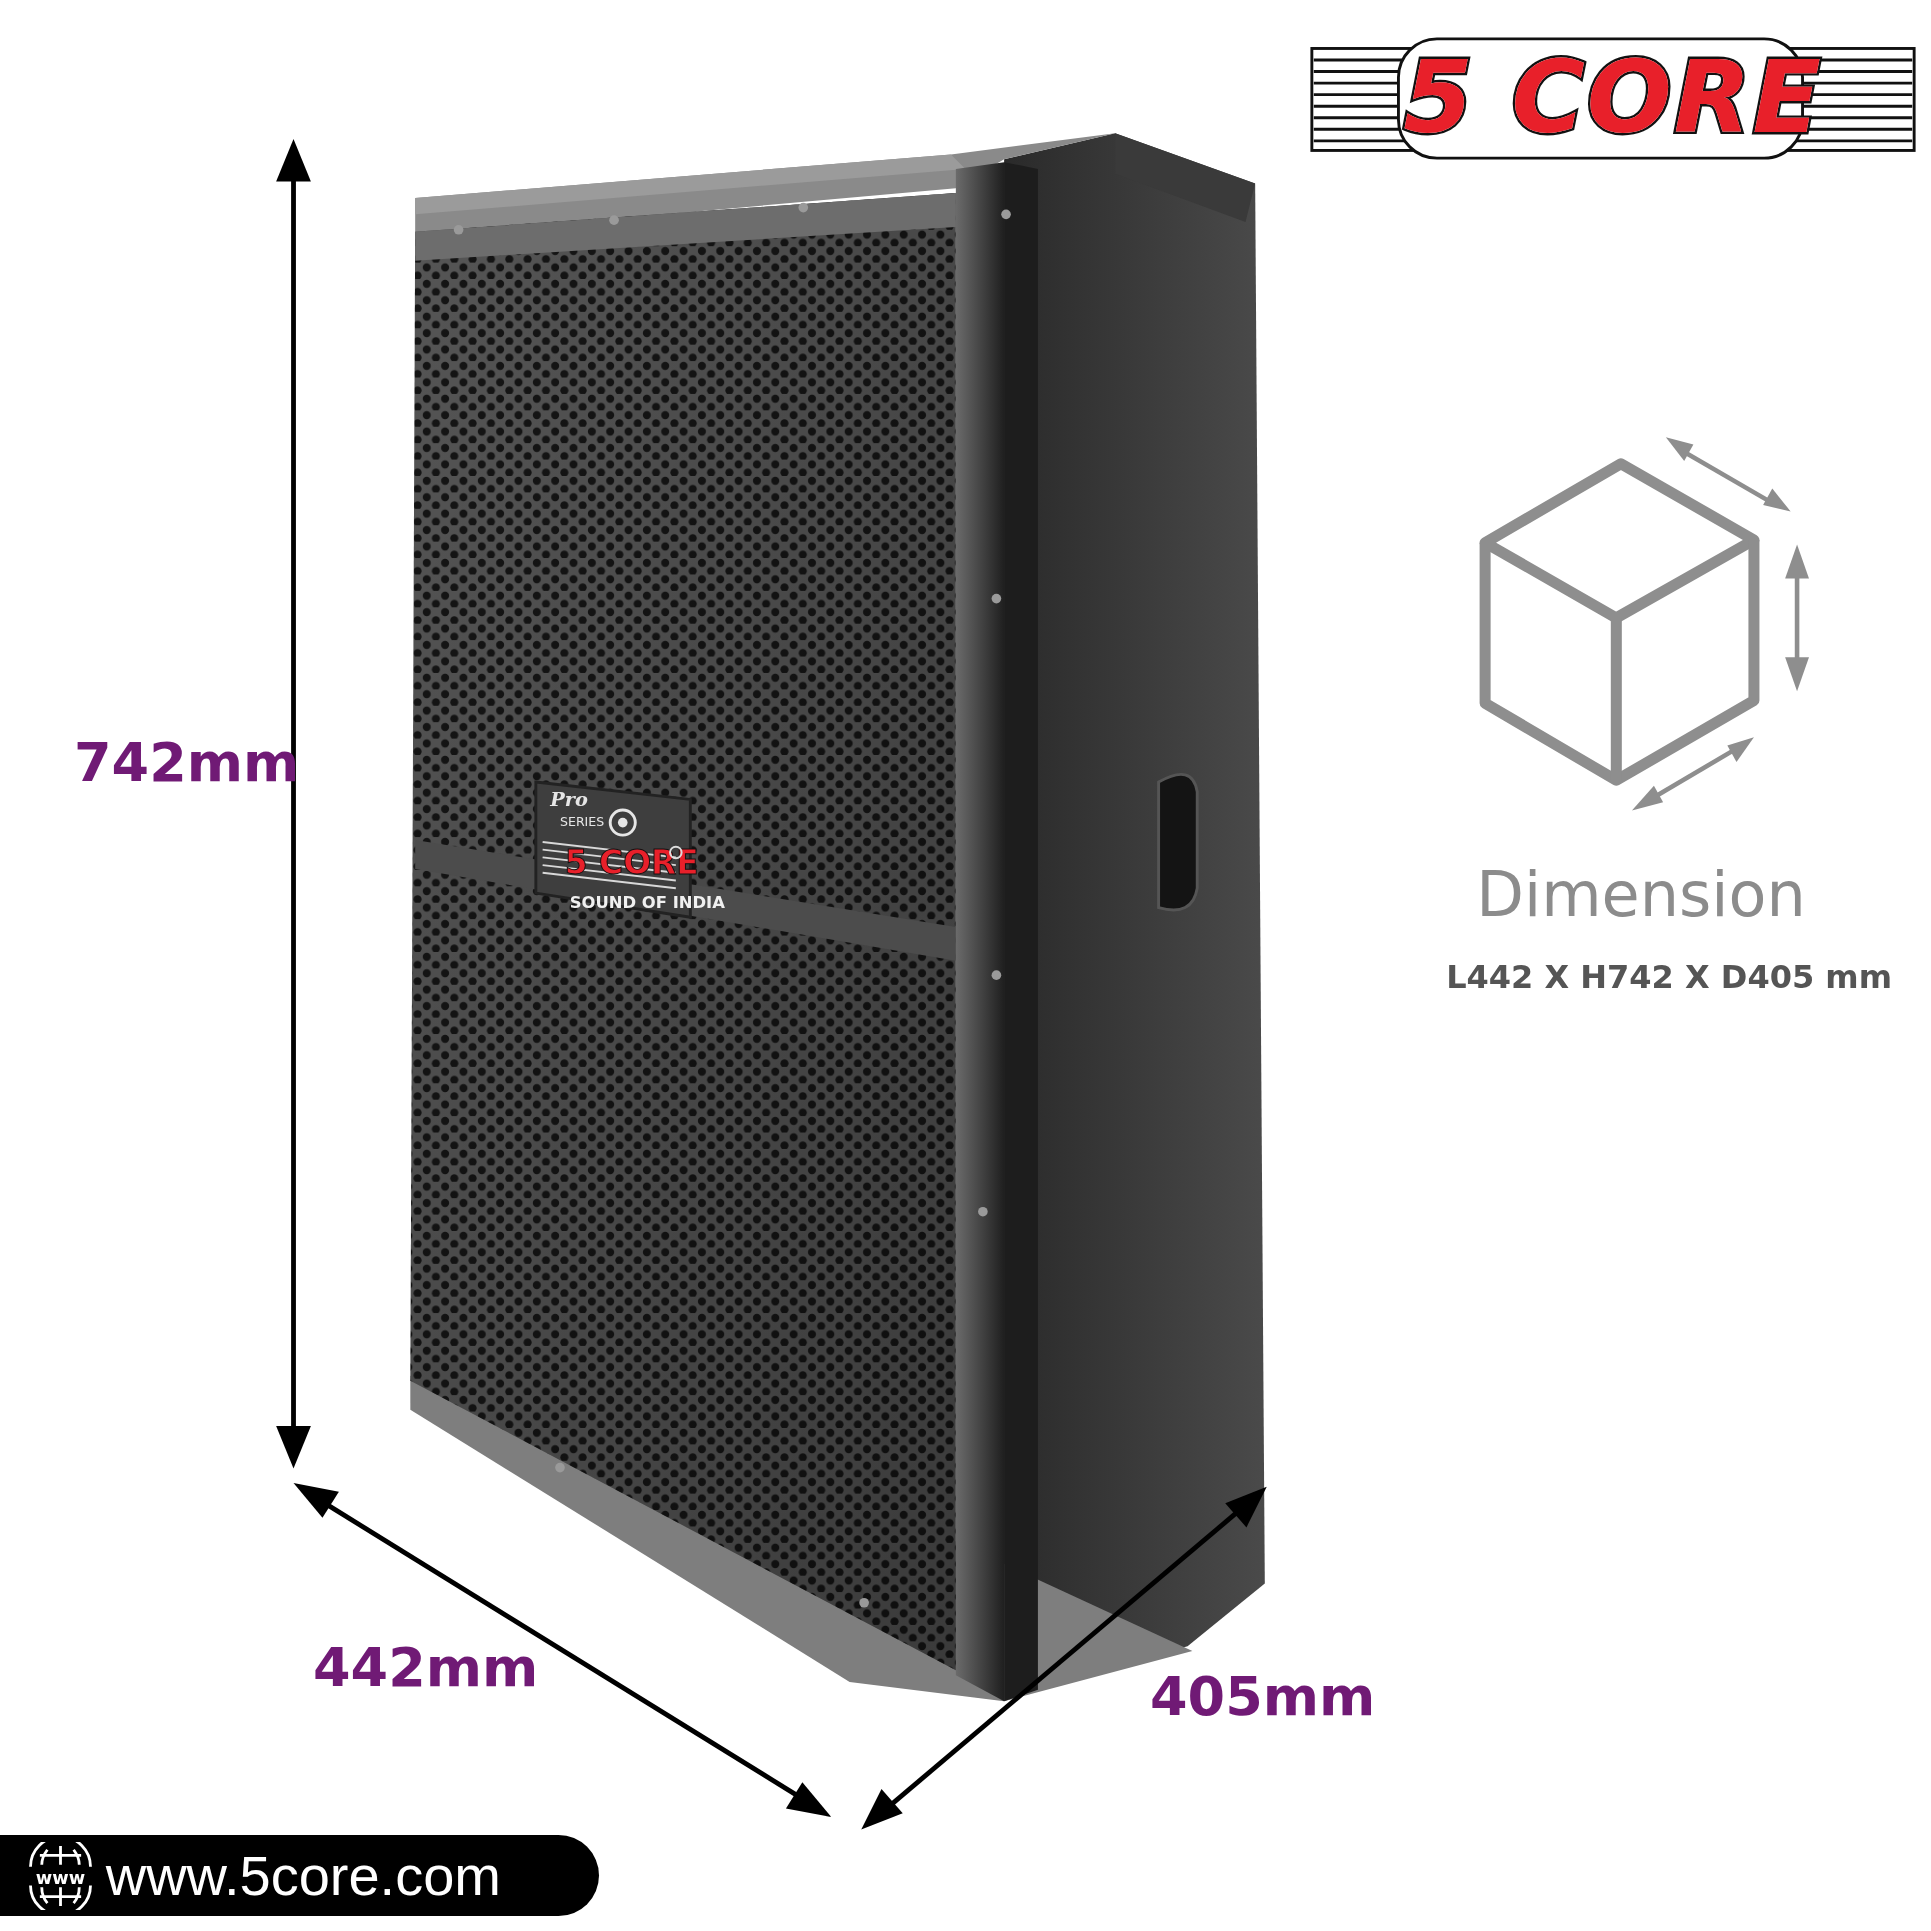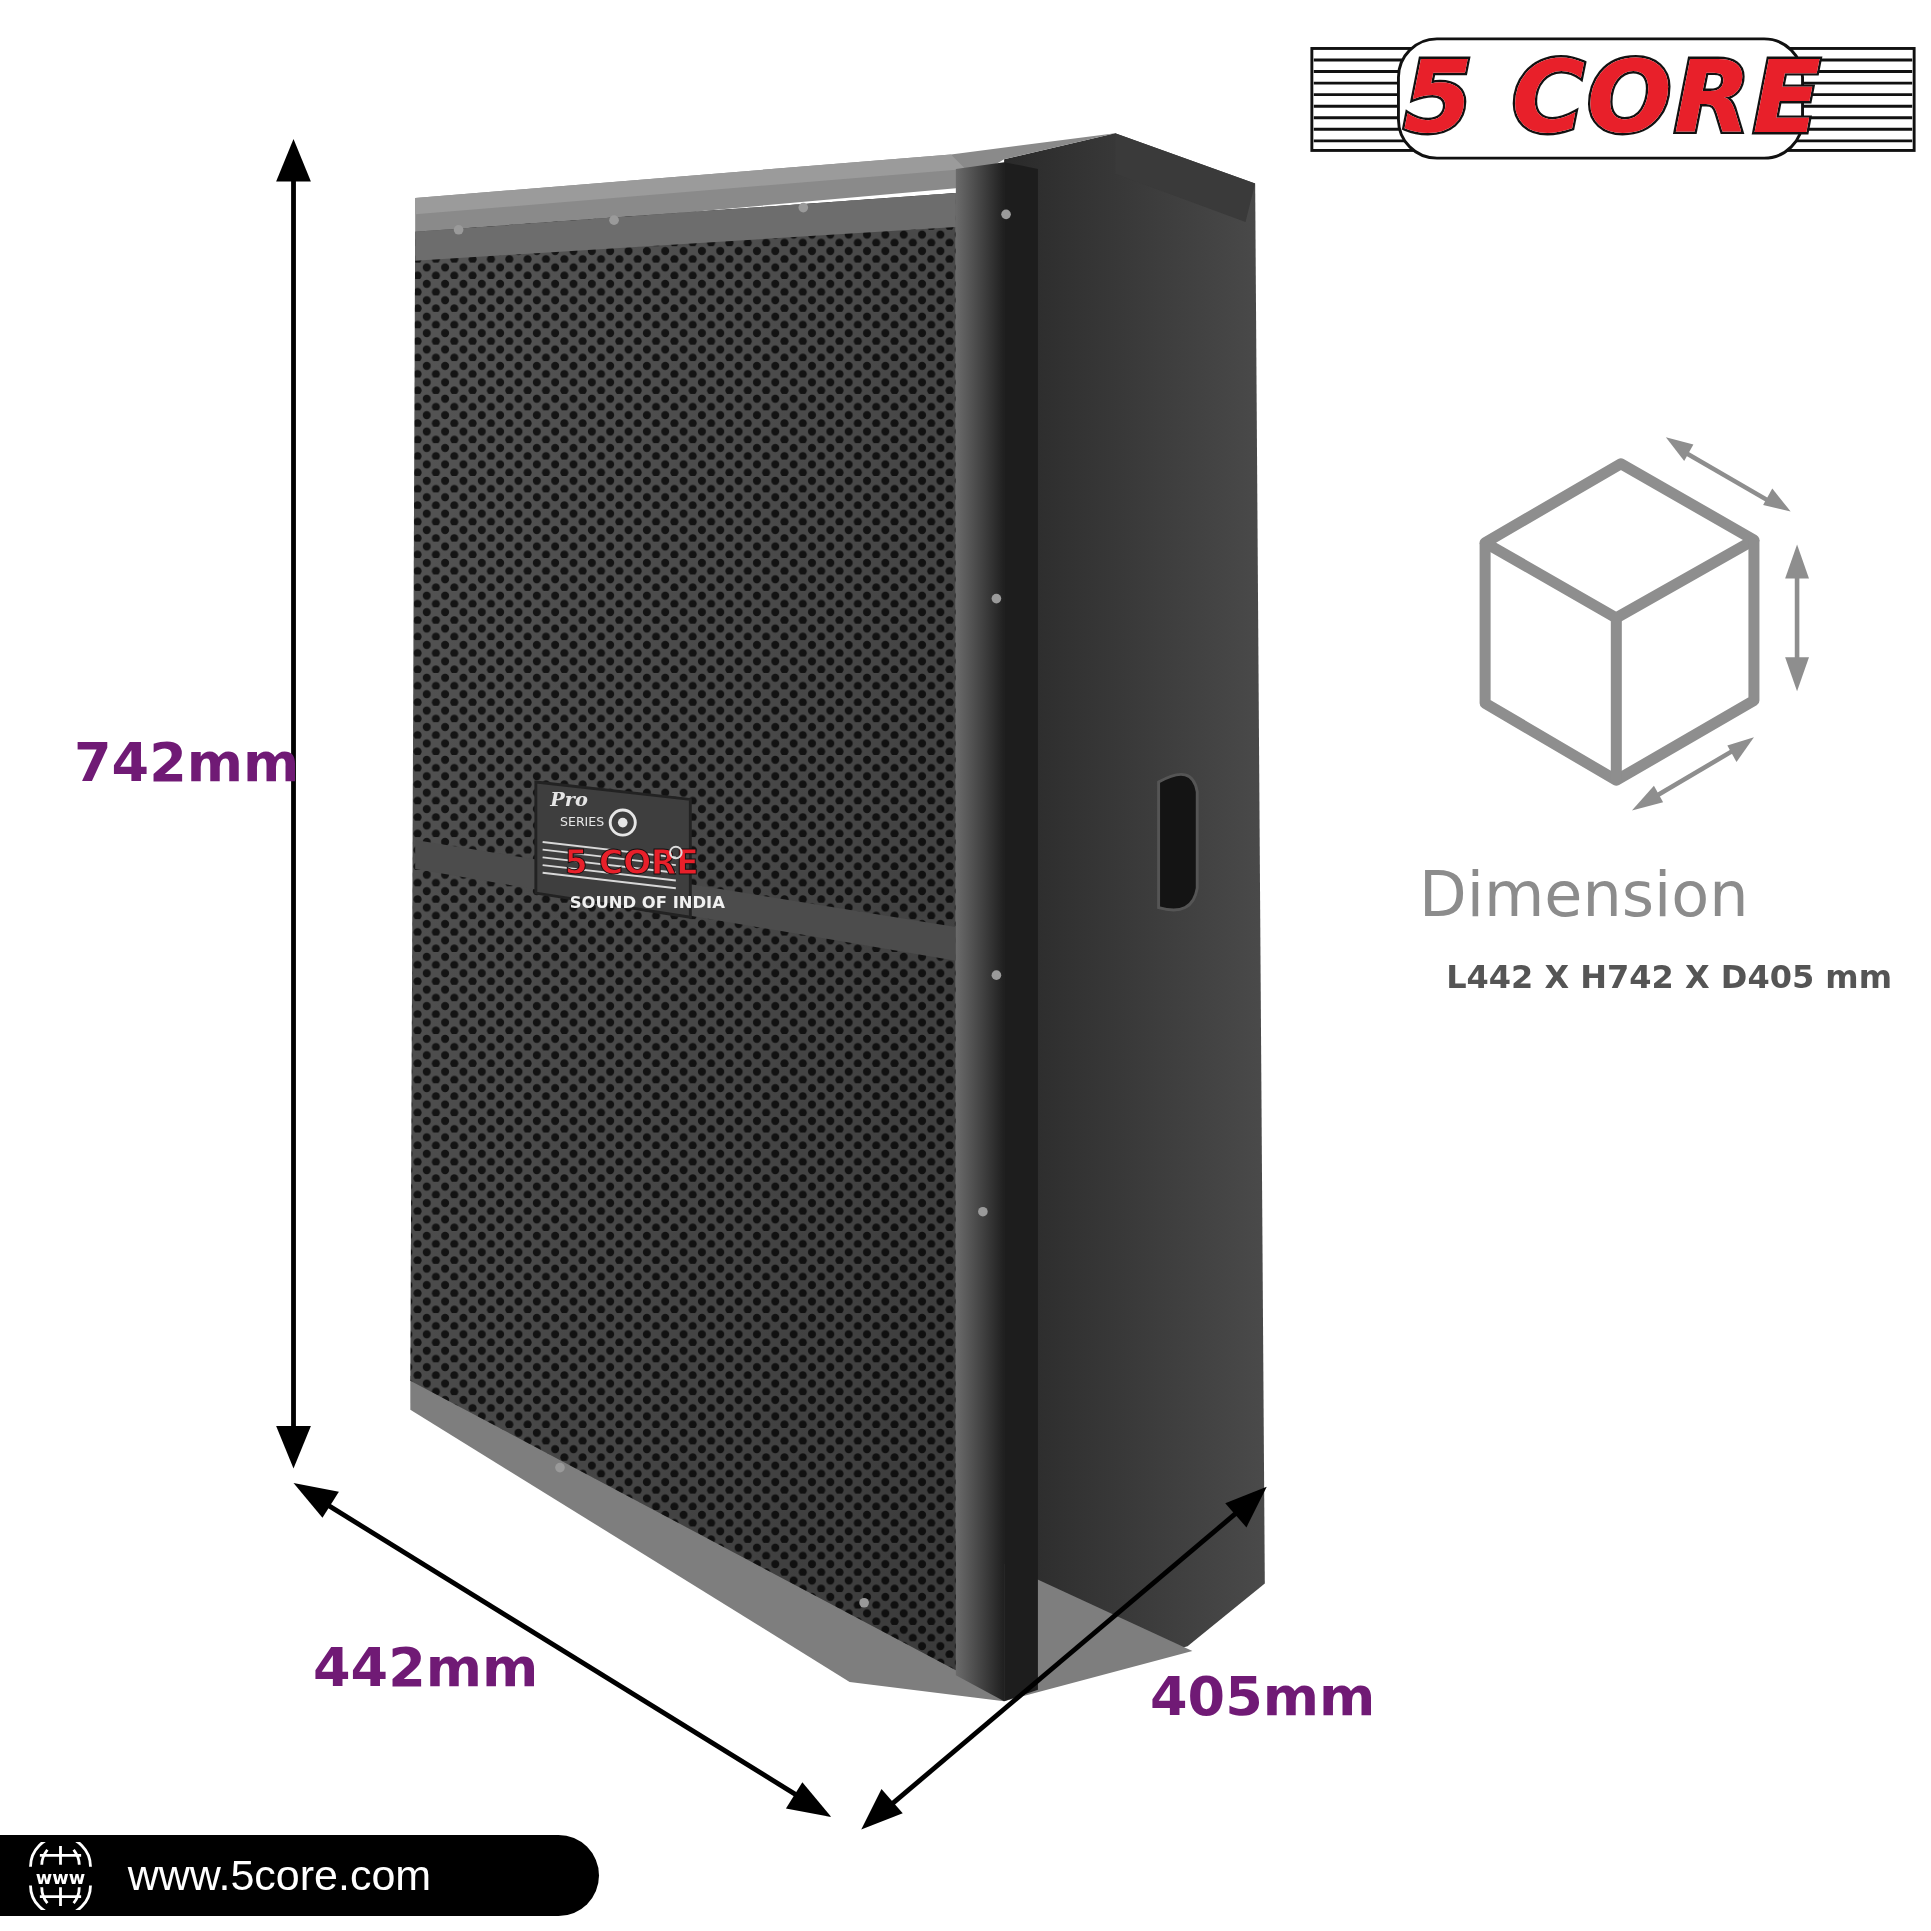--- a/index.html
+++ b/index.html
@@ -14,30 +14,30 @@
     -webkit-text-stroke:4.8px #111; paint-order:stroke fill;
     text-shadow: 0 0 0 #fff; }
 
   
   .dim-label { color:#701a75; font-family:"DejaVu Sans", sans-serif; font-weight:bold; font-size:54px; line-height:1; white-space:nowrap; }
   .dim-h { left:74px; top:736px; }
   .dim-l { left:313px; top:1641px; }
   .dim-d { left:1150px; top:1670px; }
 
   
-  .dim-title { left:1419px; width:444px; top:864px; color:#8c8c8c;
+  .dim-title { left:1419px; width:444px; top:864px; text-align:center; color:#8c8c8c;
     font-family:"DejaVu Sans", sans-serif; font-size:62px; line-height:1; }
   .dim-spec { left:1390px; width:502px; top:961px; text-align:right; color:#555555;
     font-family:"DejaVu Sans", sans-serif; font-weight:bold; font-size:32px; line-height:1; white-space:nowrap; }
 
   
   .web-badge { left:-19.3px; top:1835px; width:618px; height:81px; background:#000;
     border-radius:0 41px 41px 0; display:flex; align-items:center; }
   .web-icon { margin-left:42px; width:75px; height:68px; }
-  .web-text { margin-left:30px; color:#fff; font-family:"Liberation Sans", sans-serif; font-size:43px; line-height:1; white-space:nowrap; }
+  .web-text { margin-left:8px; color:#fff; font-family:"Liberation Sans", sans-serif; font-size:56px; line-height:1; white-space:nowrap; }
 
   
   .speaker { left:0; top:0; width:1931px; height:1931px; }
 </style>
 </head>
 <body>
 
 <svg class="abs speaker" viewBox="0 0 2000 2000" xmlns="http://www.w3.org/2000/svg">
   <defs>
     <pattern id="holes" width="19" height="17" patternUnits="userSpaceOnUse">

